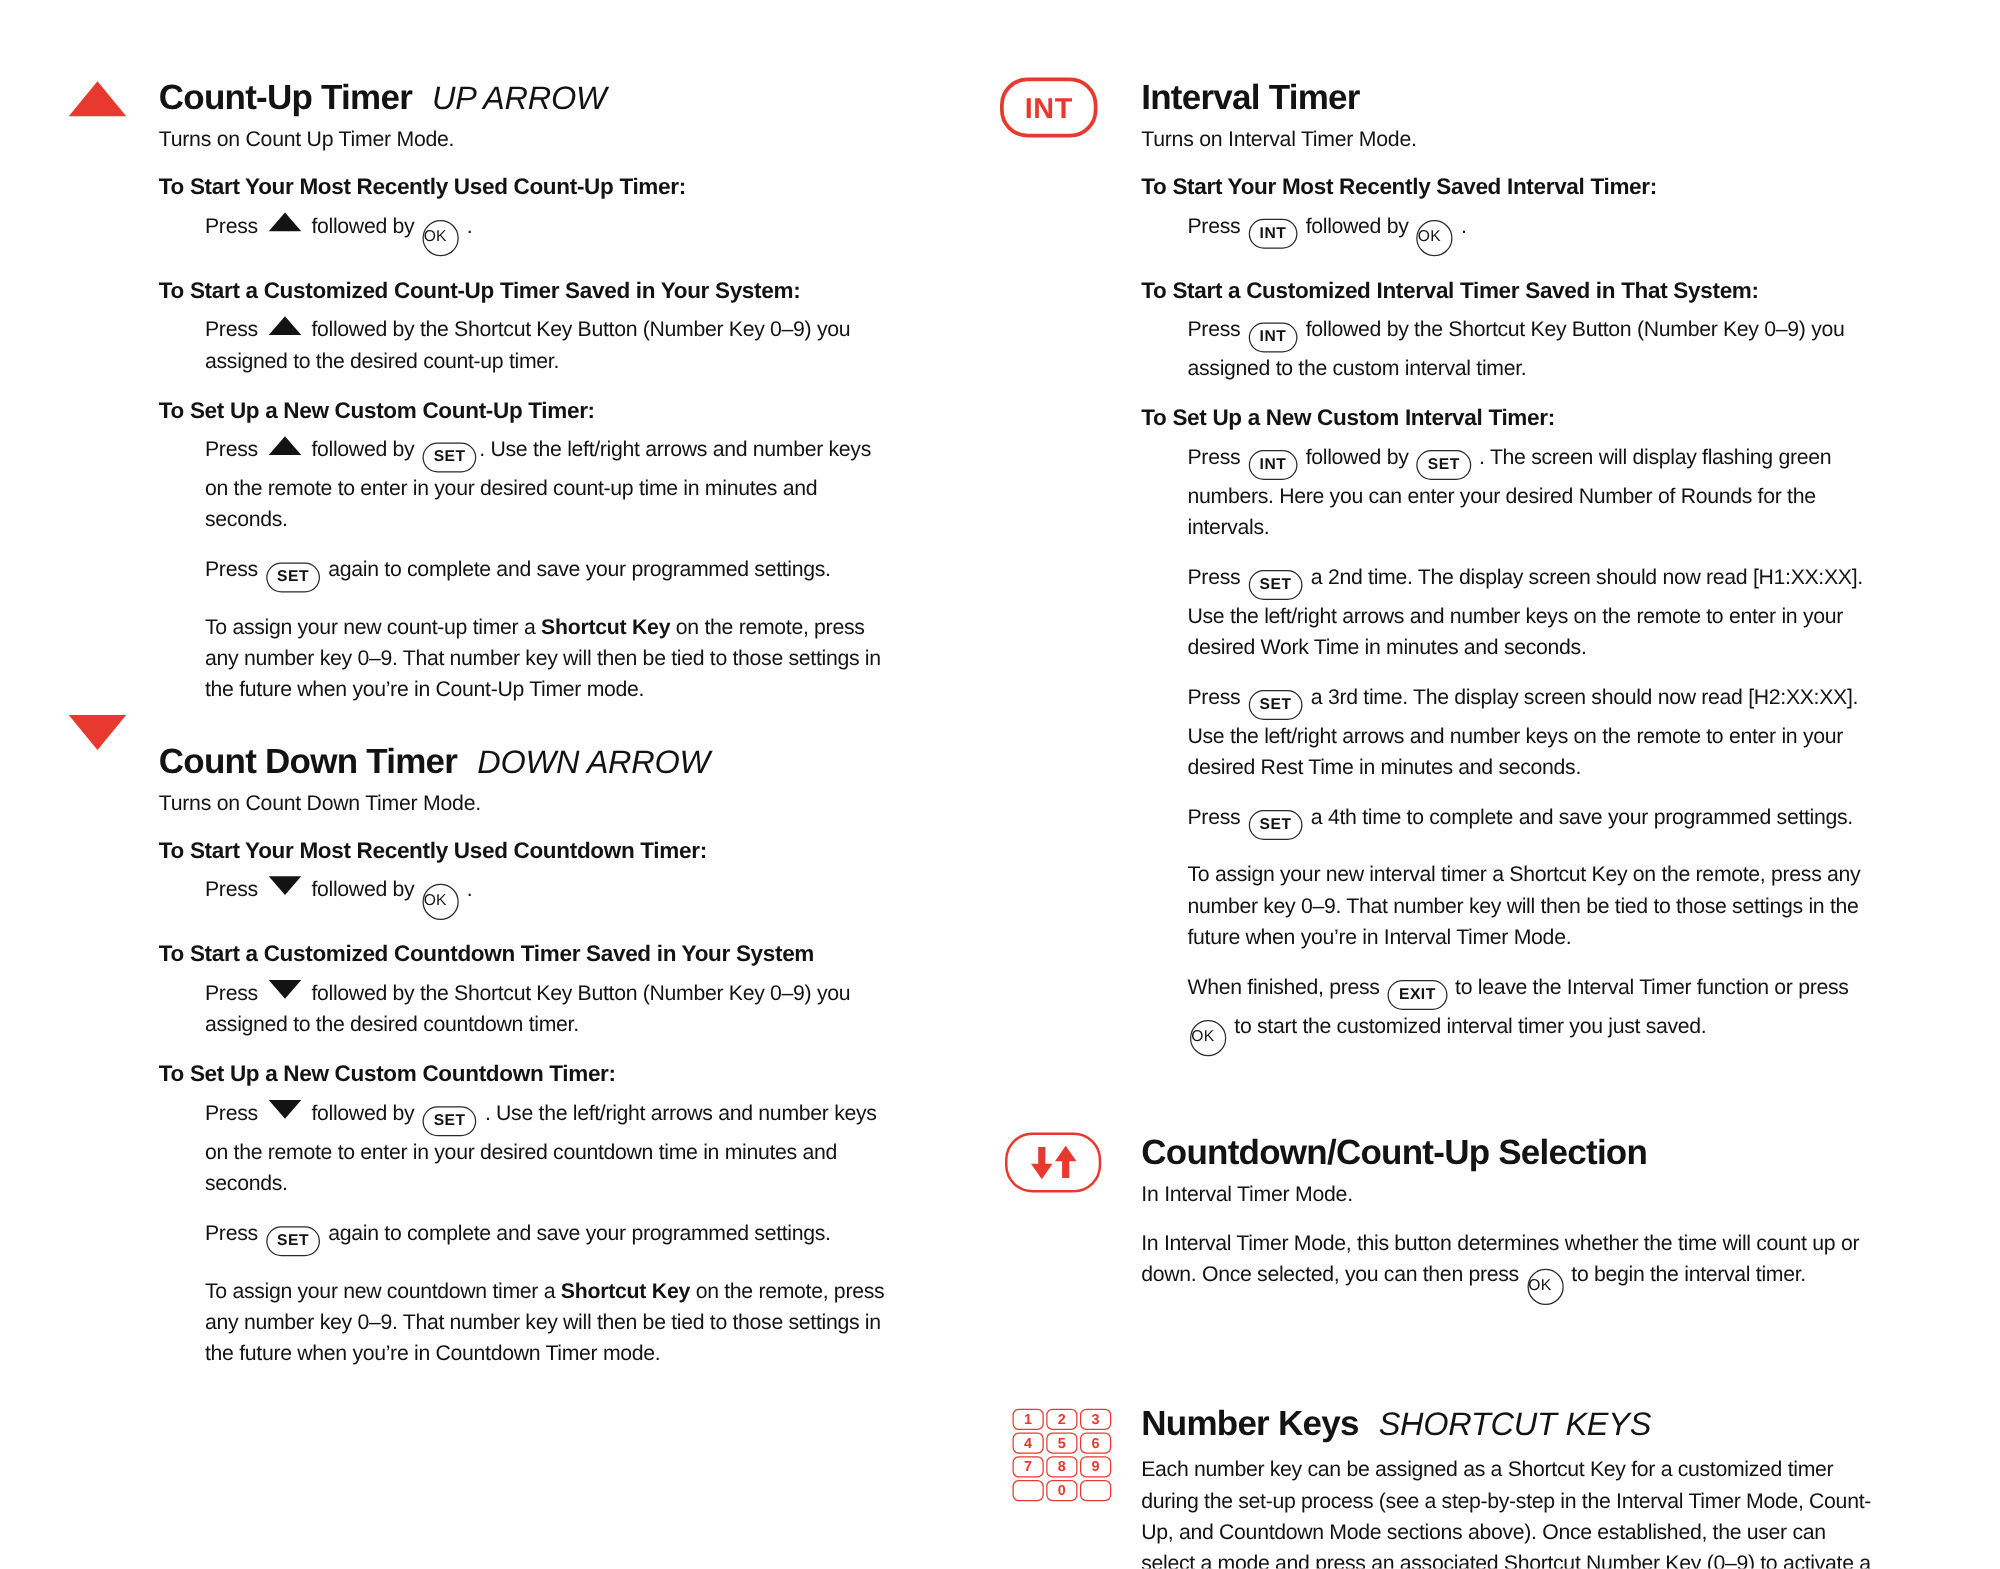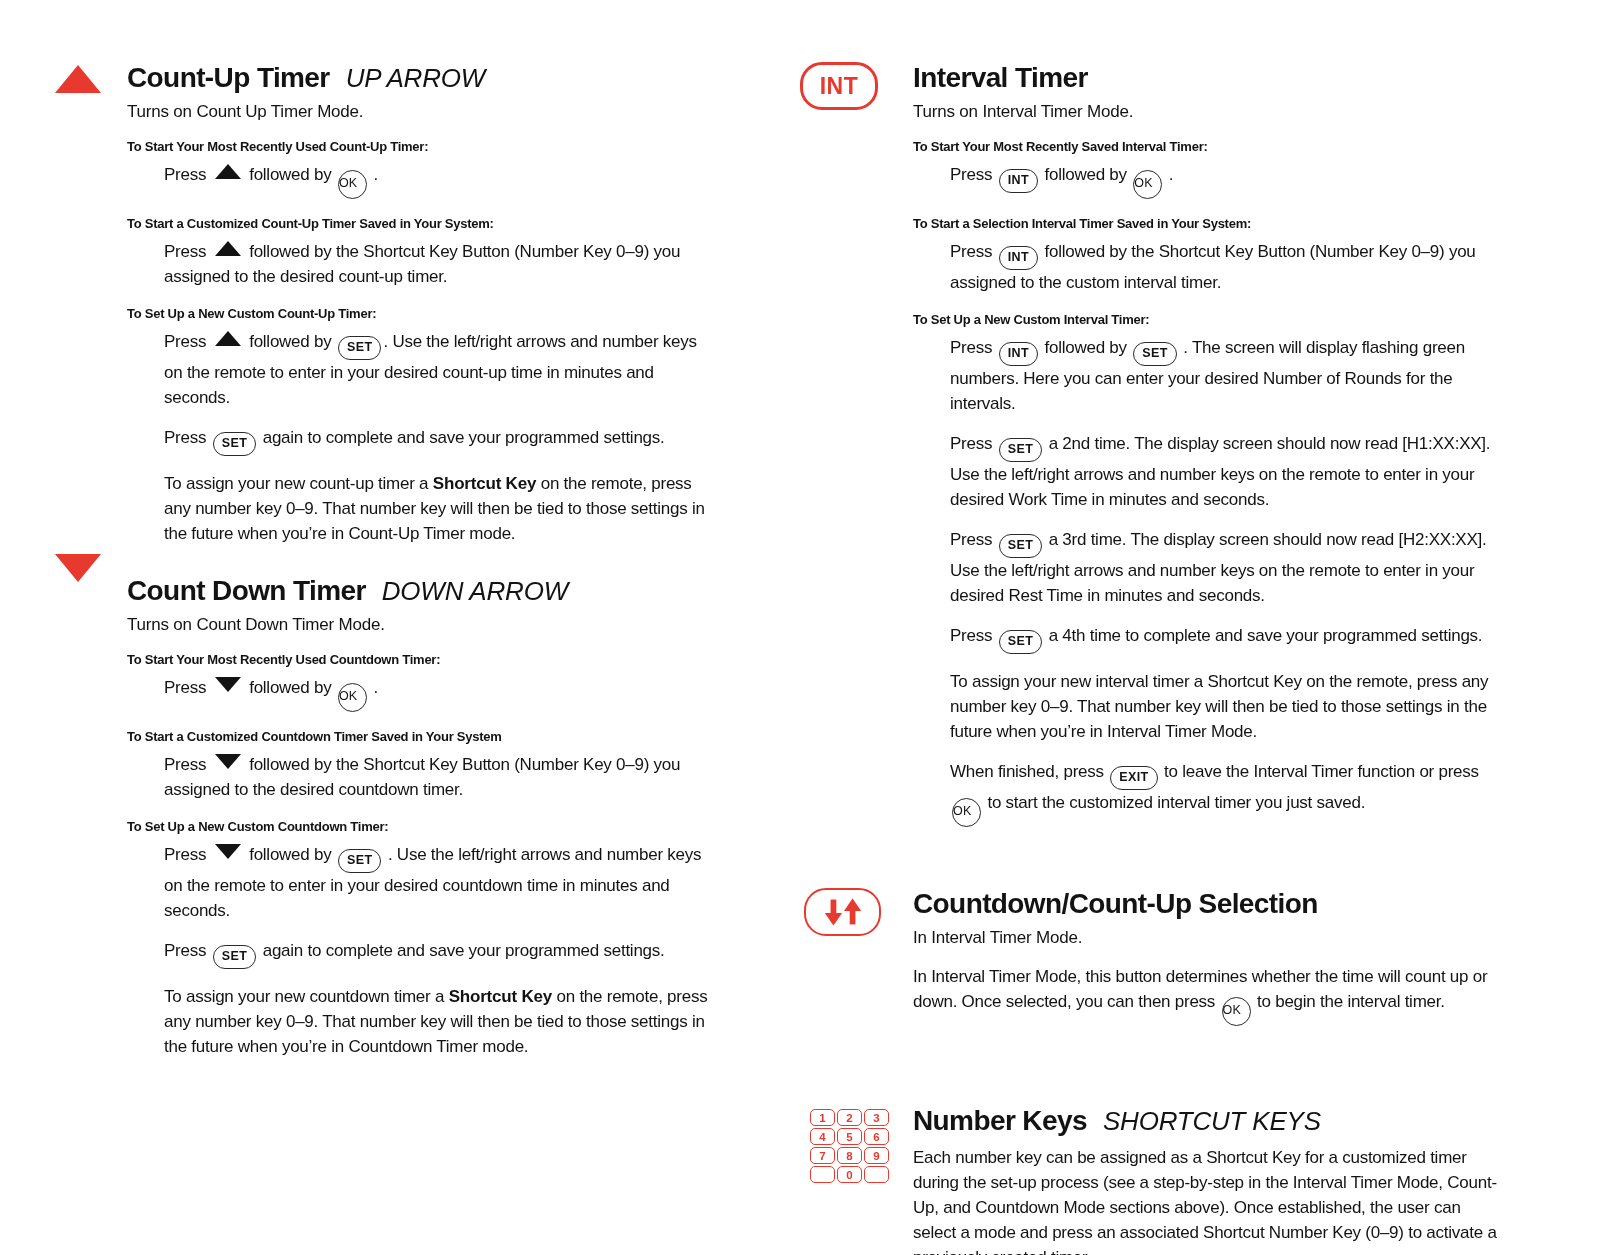--- a/index.html
+++ b/index.html
@@ -25,21 +25,21 @@
   .content{flex:1;min-width:0;}
 
   #col-left  .section + .section{margin-top:14px;}
   #col-right #sec-countdown-countup-selection{margin-top:46px;}
   #col-right #sec-number-keys{margin-top:64px;}
 
   .sec-title{display:flex;align-items:baseline;gap:16px;margin:0 0 2px 0;text-align:center;}
   .t-main{font-size:28px;font-weight:bold;letter-spacing:-0.6px;white-space:nowrap;}
   .t-tag{font-size:26px;font-style:italic;font-weight:500;letter-spacing:-0.2px;white-space:nowrap;}
   .subtitle{font-size:17px;margin:8px 0 16px 0;letter-spacing:-0.2px;}
-  .subhead{font-weight:bold;font-size:13px;margin:17px 0 8px 0;letter-spacing:-0.25px;}
+  .subhead{font-weight:bold;font-size:18px;margin:17px 0 8px 0;letter-spacing:-0.25px;}
   .para{font-size:17px;line-height:25px;margin:8px 0 15px 0;letter-spacing:-0.25px;}
   .para.indent{margin-left:37px;}
 
   
   .tri-in{display:inline-block;width:0;height:0;margin:0 4px;}
   .tri-in.up{border-left:13px solid transparent;border-right:13px solid transparent;border-bottom:15px solid var(--ink);vertical-align:1px;}
   .tri-in.down{border-left:13px solid transparent;border-right:13px solid transparent;border-top:15px solid var(--ink);vertical-align:1px;}
   .pill{display:inline-block;border:1.7px solid #2a2a2a;border-radius:12px;padding:0 8px;height:22px;line-height:21px;
         font-size:12.5px;font-weight:bold;letter-spacing:0.4px;vertical-align:-4px;margin:0 2px;}
   .okc{display:inline-block;width:27px;height:27px;border:1.6px solid #2a2a2a;border-radius:50%;
@@ -108,21 +108,21 @@
         <div class="gutter">
           <div class="int-pill">INT</div>
         </div>
         <div class="content">
           <h2 class="sec-title">
             <span class="t-main">Interval Timer</span>
           </h2>
           <p class="subtitle">Turns on Interval Timer Mode.</p>
           <h3 class="subhead">To Start Your Most Recently Saved Interval Timer:</h3>
           <p class="para indent"><span class="run">Press </span><span class="pill">INT</span><span class="run"> followed by </span><span class="okc">OK</span><span class="run"> .</span></p>
-          <h3 class="subhead">To Start a Selection Interval Timer Saved in Your System:</h3>
+          <h3 class="subhead">To Start a Customized Interval Timer Saved in That System:</h3>
           <p class="para indent"><span class="run">Press </span><span class="pill">INT</span><span class="run"> followed by the Shortcut Key Button (Number Key 0–9) you assigned to the custom interval timer.</span></p>
           <h3 class="subhead">To Set Up a New Custom Interval Timer:</h3>
           <p class="para indent"><span class="run">Press </span><span class="pill">INT</span><span class="run"> followed by </span><span class="pill">SET</span><span class="run"> . The screen will display flashing green numbers. Here you can enter your desired Number of Rounds for the intervals.</span></p>
           <p class="para indent"><span class="run">Press </span><span class="pill">SET</span><span class="run"> a 2nd time. The display screen should now read [H1:XX:XX]. Use the left/right arrows and number keys on the remote to enter in your desired Work Time in minutes and seconds.</span></p>
           <p class="para indent"><span class="run">Press </span><span class="pill">SET</span><span class="run"> a 3rd time. The display screen should now read [H2:XX:XX]. Use the left/right arrows and number keys on the remote to enter in your desired Rest Time in minutes and seconds.</span></p>
           <p class="para indent"><span class="run">Press </span><span class="pill">SET</span><span class="run"> a 4th time to complete and save your programmed settings.</span></p>
           <p class="para indent"><span class="run">To assign your new interval timer a Shortcut Key on the remote, press any number key 0–9. That number key will then be tied to those settings in the future when you’re in Interval Timer Mode.</span></p>
           <p class="para indent"><span class="run">When finished, press </span><span class="pill">EXIT</span><span class="run"> to leave the Interval Timer function or press </span><span class="okc">OK</span><span class="run"> to start the customized interval timer you just saved.</span></p>
         </div>
       </section>

